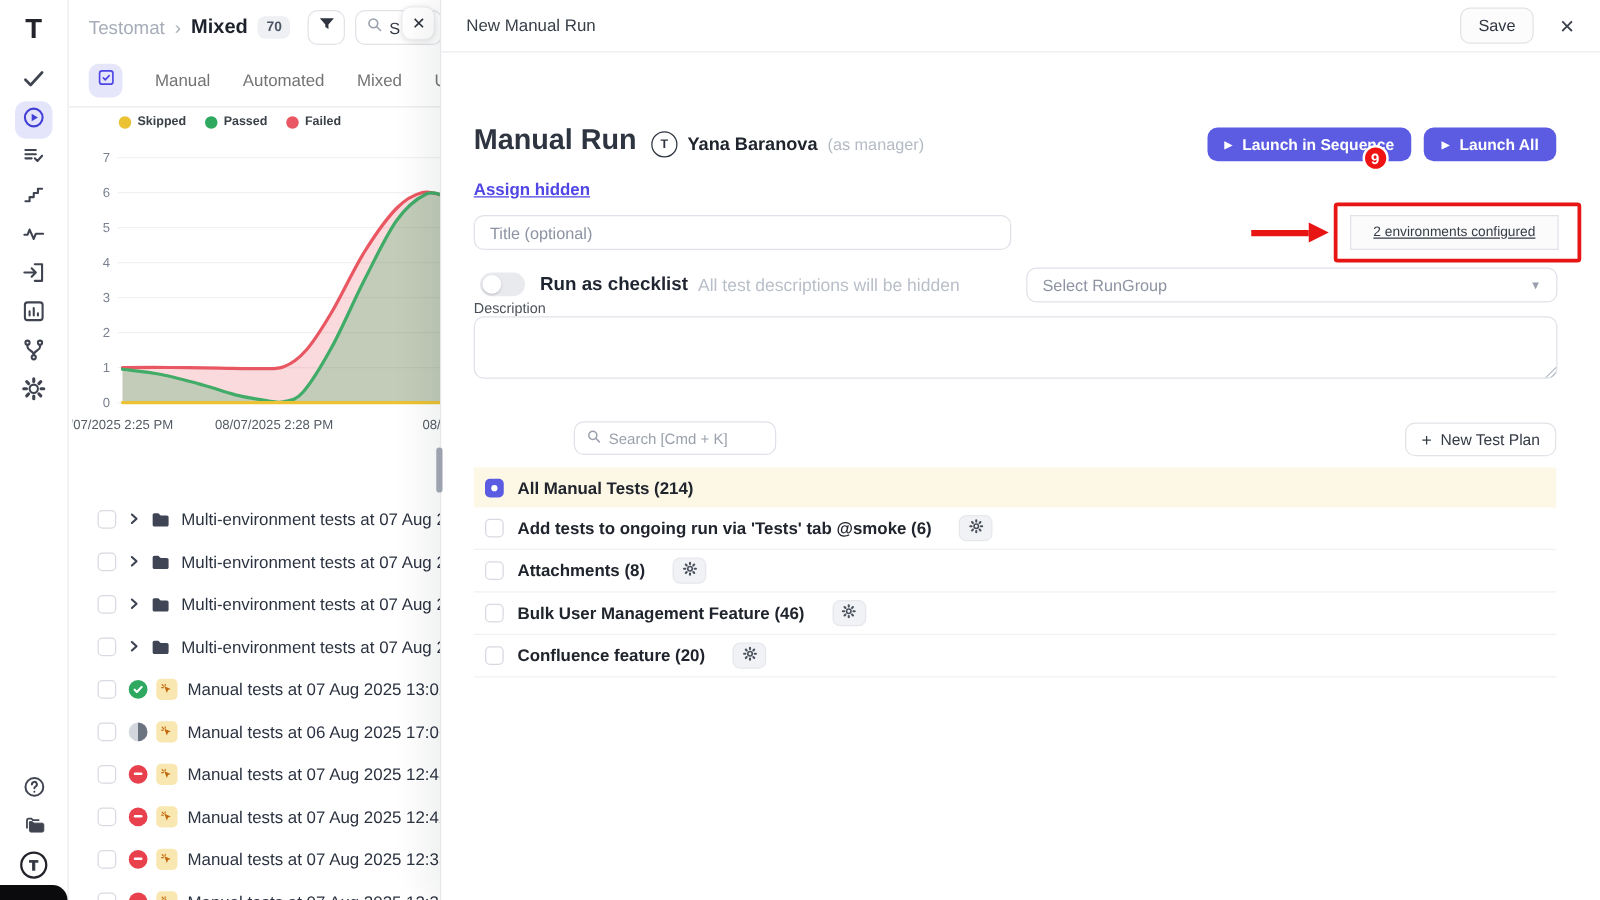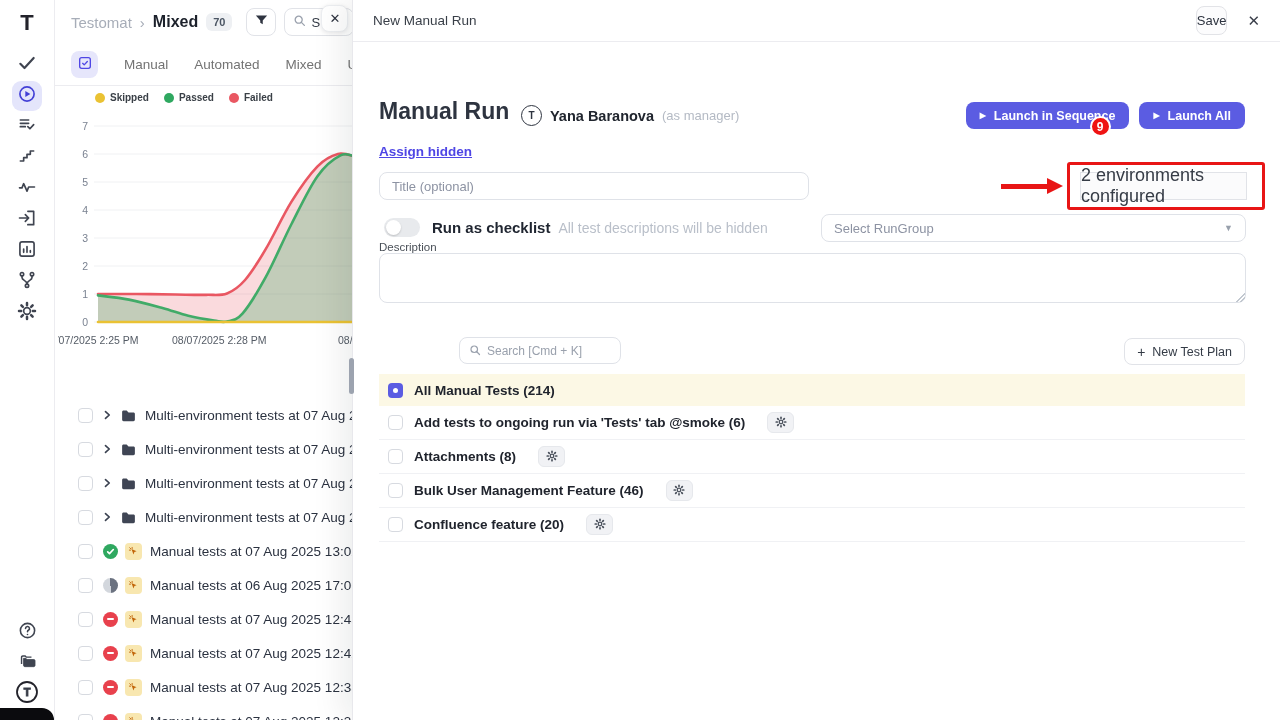--- a/index.html
+++ b/index.html
@@ -75,21 +75,21 @@
   .run-suffix { font-size:11px; color:#9aa1ac; margin-left:8px; white-space:nowrap; }
 
   .corner-wedge { position:absolute; left:0; bottom:0; width:54px; height:12px; background:#0b0b0e;
     border-top-right-radius:14px; z-index:6; }
 
   
   .modal { position:absolute; left:352px; top:0; width:928px; height:720px; background:#fff; z-index:10;
     border-left:1px solid #e8e8ec; box-shadow:-10px 0 30px rgba(15,20,30,.08); }
   .m-header { height:42px; border-bottom:1px solid #ececf0; display:flex; align-items:center; padding:0 20px; }
   .m-title { font-size:13.5px; color:#3a4049; flex:1; }
-  .save-btn { border:1px solid #e2e3e7; background:#fcfcfd; border-radius:8px; padding:6px 0; font-size:13px;
+  .save-btn { border:1px solid #e2e3e7; background:#fcfcfd; border-radius:8px; padding:6px 14px; font-size:13px;
     color:#2e3440; cursor:pointer; font-family:inherit; }
   .m-close { margin-left:20px; font-size:15px; color:#3a3f4a; cursor:pointer; }
 
   .m-body { position:relative; width:100%; height:678px;padding-left:48px; }
   .run-h1 { position:absolute; left:26px; top:56px; font-size:23px; font-weight:700; color:#2e3440; }
   .owner { position:absolute; left:168px; top:63px; display:flex; align-items:center; gap:8px; }
   .avatar { width:21px; height:21px; border:1.5px solid #2e3440; border-radius:50%; display:flex; align-items:center;
     justify-content:center; font-size:10px; font-weight:800; color:#2e3440; }
   .owner-name { font-size:14.5px; font-weight:700; color:#20252e; }
   .owner-role { font-size:13px; color:#b4bac4; }
@@ -104,22 +104,22 @@
     border:2px solid #fff; border-radius:50%; font-size:12px; font-weight:800; display:flex; align-items:center;
     justify-content:center; z-index:2; }
 
   .title-input { position:absolute; left:26px; top:130px; width:430px; height:28px; border:1px solid #dfe2e8;
     border-radius:8px; padding:0 12px; font-size:13px; color:#333a45; font-family:inherit; outline:none; }
   .title-input::placeholder { color:#8d93a3; }
 
   .ann-rect { position:absolute; left:714px; top:120px; width:198px; height:48px; border:3px solid #e81515;
     border-radius:3px; z-index:3; pointer-events:none; }
   .env-btn { position:absolute; left:727px; top:130px; width:167px; height:28px; border:1px solid #e1e3e8;
-    background:#fbfbfc; border-radius:0; font-size:18px; color:#363c46; display:flex; align-items:center;
-    justify-content:center; cursor:pointer; }
+    background:#fbfbfc; border-radius:0; font-size:11px; color:#363c46; display:flex; align-items:center;
+    justify-content:center; cursor:pointer;text-decoration:underline; }
   .ann-arrow { position:absolute; left:648px; top:136px; width:62px; height:17px; pointer-events:none; }
   .ann-arrow .shaft { position:absolute; left:0; top:6px; width:46px; height:5px; background:#e81515; }
   .ann-arrow .head { position:absolute; left:46px; top:0; width:0; height:0; border-top:8.5px solid transparent;
     border-bottom:8.5px solid transparent; border-left:16px solid #e81515; }
 
   .toggle-row { position:absolute; left:31px; top:176px; display:flex; align-items:center; }
   .toggle { width:36px; height:19px; background:#e8eaed; border-radius:10px; position:relative; cursor:pointer; flex:none; }
   .toggle .knob { position:absolute; left:2px; top:2px; width:15px; height:15px; background:#fff; border-radius:50%;
     box-shadow:0 1px 2px rgba(0,0,0,.18); }
   .toggle-label { margin-left:12px; font-size:15px; font-weight:700; color:#1f2530; }

